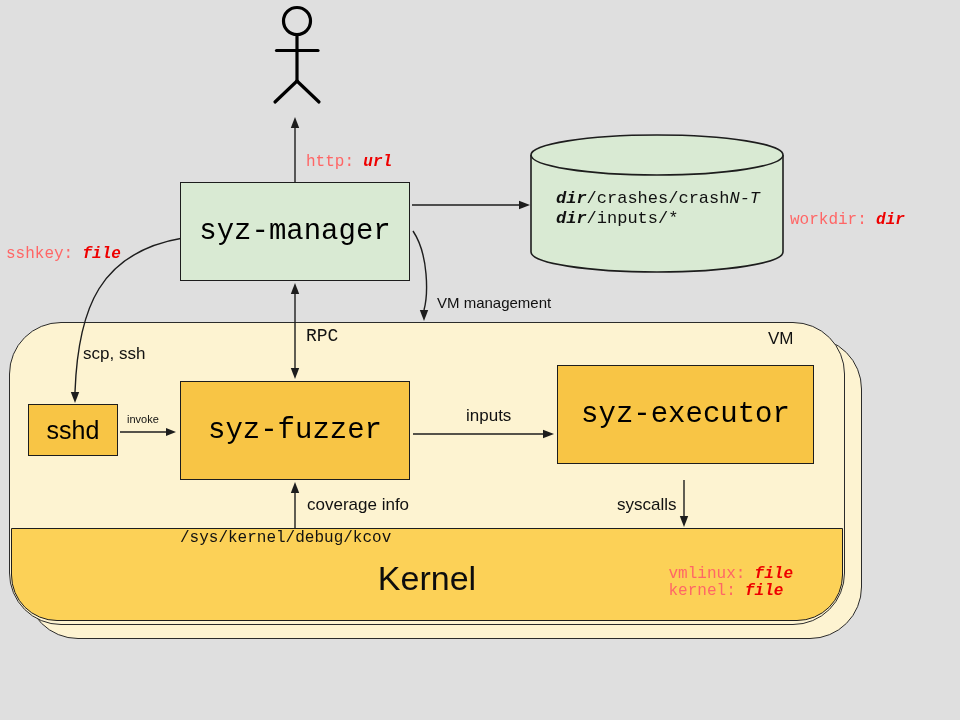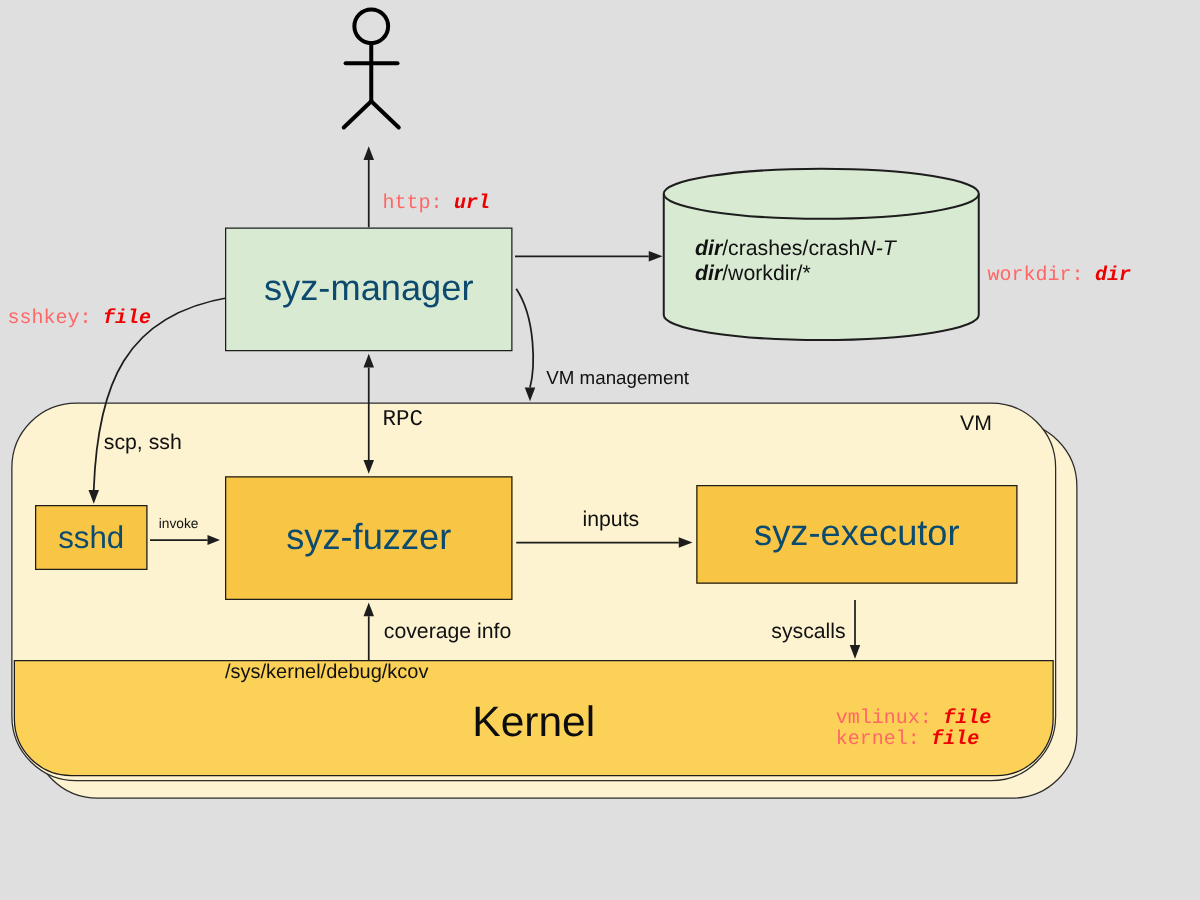--- a/index.html
+++ b/index.html
@@ -2,24 +2,24 @@
 <html style="--background: #dfdfdf; --green-fill: #d9ead3; --vm-fill: #fdf3d1; --box-fill: #f8c545; --kernel-fill: #fcd157; --label-red: #ff6666; --value-red: #ee0000;"><head>
 <meta charset="utf-8">
 <style>
   html,body{margin:0;padding:0;}
   .stage{
     position:relative;width:960px;height:720px;overflow:hidden;
     background:var(--background,#dfdfdf);
     font-family:"Liberation Sans","DejaVu Sans",sans-serif;
     color:#111;
   }
-  .mono{font-family:Liberation Sans, sans-serif;}
+  .mono{font-family:Liberation Mono, monospace;}
   .node{
     position:absolute;display:flex;align-items:center;justify-content:center;
-    border:1.6px solid #1d1d1d;box-sizing:border-box;color:#0c4a6e;
+    border:1.6px solid #1d1d1d;box-sizing:border-box;color:#000000;
   }
   .green{background:var(--green-fill,#d9ead3);}
   .orange{background:var(--box-fill,#f8c545);}
   .vm-shadow,.vm-main{
     position:absolute;box-sizing:border-box;border:1.5px solid #2b2b2b;
     border-radius:52px;background:var(--vm-fill,#fdf3d1);
   }
   .kernel-box{
     position:absolute;box-sizing:border-box;border:1.5px solid #1d1d1d;
     border-radius:0 0 46px 46px;background:var(--kernel-fill,#fcd157);
@@ -103,27 +103,27 @@
     <g stroke="#1d1d1d" stroke-width="1.4" fill="#1d1d1d">
       <line x1="684" y1="480" x2="684" y2="516"></line>
       <polygon points="684,527 679.8,516 688.2,516" stroke="none"></polygon>
     </g>
   </svg>
 
   <div class="node green mono" style="left:180px;top:182px;width:230px;height:99px;font-size:29px;">syz-manager</div>
 
   <div class="node orange mono" style="left:180px;top:381px;width:230px;height:99px;font-size:29px;">syz-fuzzer</div>
 
-  <div class="node orange mono" style="left:557px;top:388px;width:257px;height:79px;font-size:29px;">syz-executor</div>
+  <div class="node orange mono" style="left:557px;top:365px;width:257px;height:99px;font-size:29px;">syz-executor</div>
 
   <div class="node orange" style="left:28px;top:404px;width:90px;height:52px;font-size:25px;">sshd</div>
 
   <div class="storage-text mono">
     <div><span class="st-dir">dir</span><span>/crashes/crash</span><span class="st-it">N-T</span></div>
-    <div><span class="st-dir">dir</span><span>/workdir/*</span><span class="st-it"></span></div>
+    <div><span class="st-dir">dir</span><span>/inputs/*</span><span class="st-it"></span></div>
   </div>
 
   <div class="cfg" style="left:306px;top:153px;">
     <span class="cfg-k">http:</span><span class="cfg-v">url</span>
   </div>
   <div class="cfg" style="left:790px;top:211px;">
     <span class="cfg-k">workdir:</span><span class="cfg-v">dir</span>
   </div>
   <div class="cfg" style="left:6px;top:245px;">
     <span class="cfg-k">sshkey:</span><span class="cfg-v">file</span>

